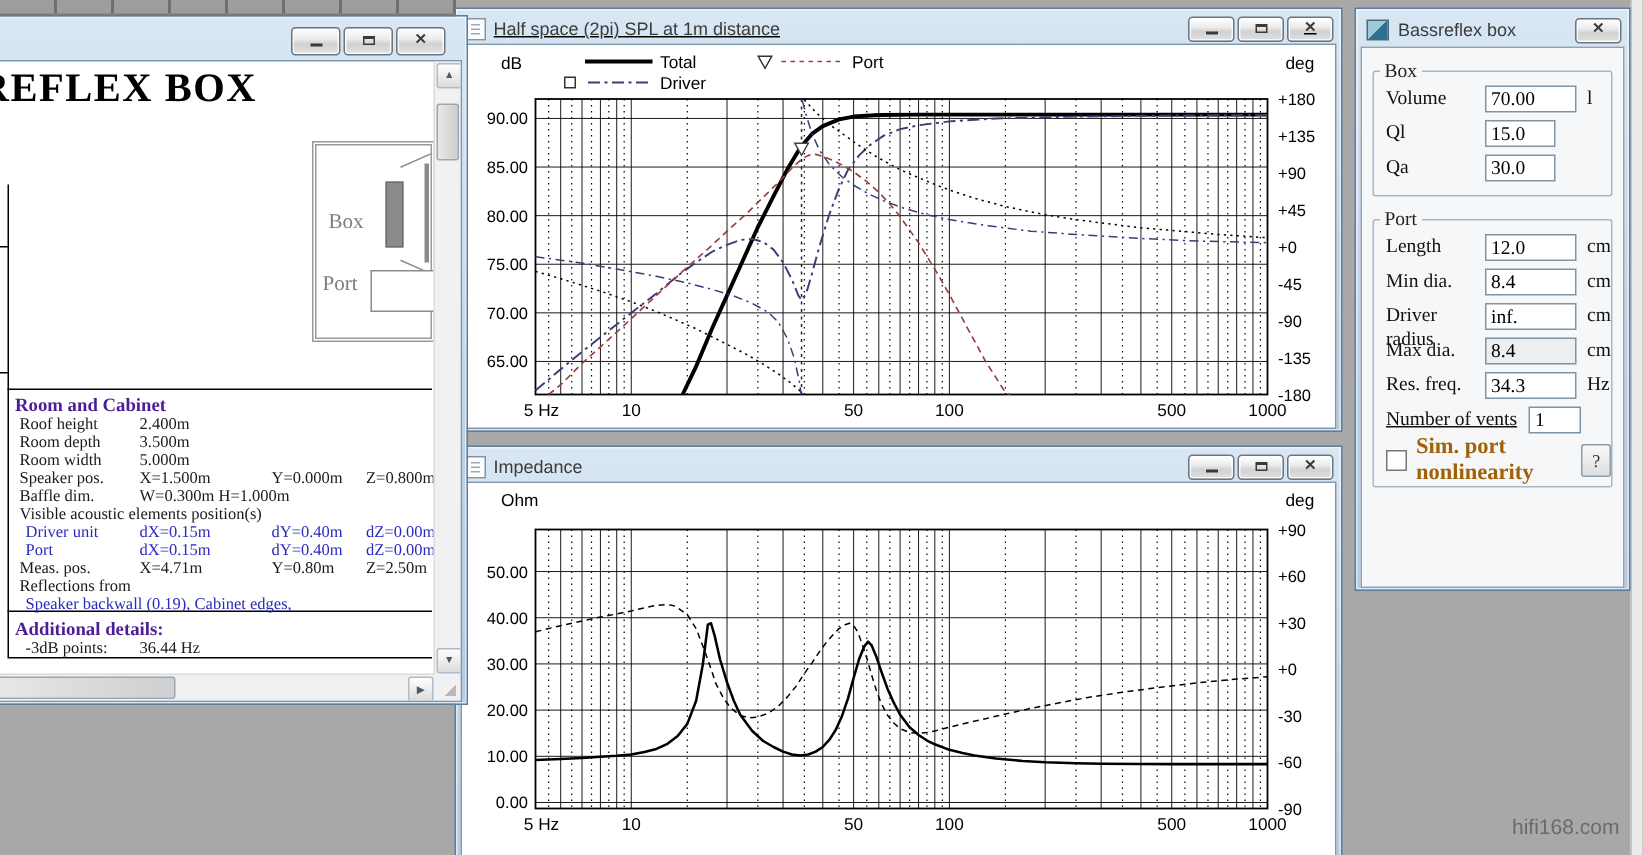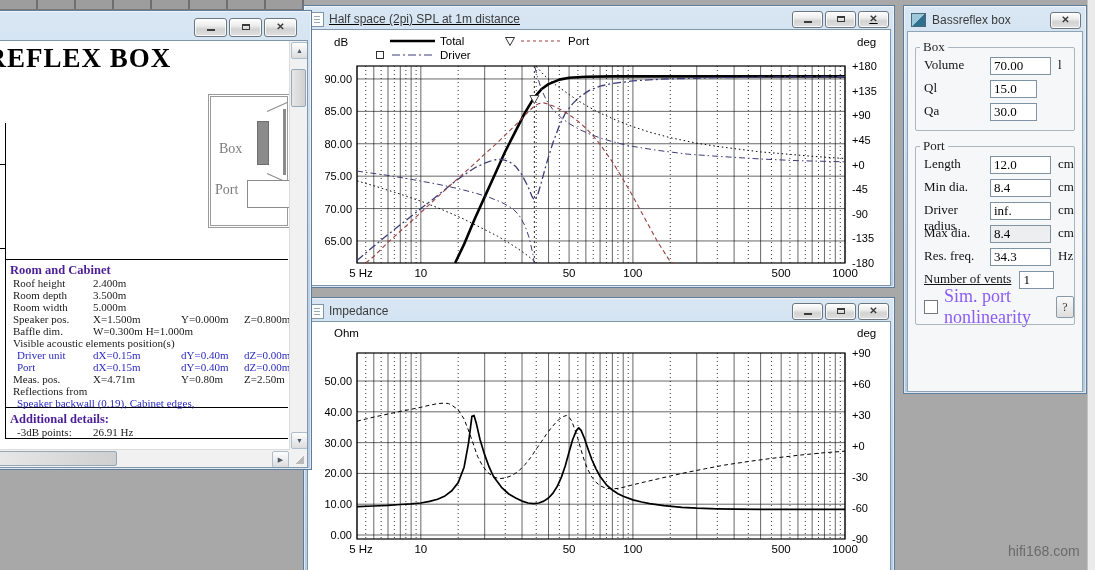--- a/index.html
+++ b/index.html
@@ -74,21 +74,21 @@
   legend{font-size:13px;color:#222;margin-left:4px;padding:0 3px;}
   .frow{display:flex;height:23px;padding-left:8px;}
   .flabel{width:66px;font-size:13px;color:#111;flex:none;}
   .fval{height:16px;border:1px solid #7f93a5;background:#fff;font-family:"Liberation Serif",serif;
         font-size:13px;padding:0 0 0 3px;margin-right:7px;}
   .fval.dis{background:#eceef0;}
   .funit{font-size:13px;color:#111;}
   #vents-row .flabel{width:auto;margin-right:8px;text-decoration:underline;}
   #nl-row{display:flex;align-items:center;height:26px;padding-left:8px;}
   #nl-check{width:12px;height:12px;border:1px solid #777;background:#fff;margin-right:6px;flex:none;}
-  #nl-label{font-size:18px;color:#8b5cf6;}
+  #nl-label{font-size:15px;color:#a16207;font-weight:bold;}
   #help-btn{width:24px;height:20px;border:1px solid #8a9aa8;border-radius:2px;margin-left:5px;
     background:linear-gradient(180deg,#fafafa,#ddd);display:flex;align-items:center;justify-content:center;
     font-family:"Liberation Serif",serif;font-size:12px;color:#333;}
   svg text{font-family:"Liberation Sans",sans-serif;}
 </style>
 </head>
 <body>
 
 <div id="top-strip"></div>
 <div id="right-strip"></div>
@@ -395,21 +395,21 @@
           <span class="lb">Reflections from</span>
         </div>
         <div class="docrow blue" style="top: 356px;">
           <span class="lb ind">Speaker backwall (0.19), Cabinet edges,</span>
         </div>
       </div>
     <div class="dochead" style="top:371px;">Additional details:</div>
     <div id="doc-add-rows">
         <div class="docrow" style="top: 385px;">
           <span class="lb ind">-3dB points:</span>
-          <span class="c1">26.91 Hz</span>
+          <span class="c1">36.44 Hz</span>
         </div>
       </div>
 
     <div class="sbar" id="doc-vscroll">
       <span class="sbtn" style="top:0;left:0;">
           <span>▲</span>
         </span>
       <div class="sthumb" style="left:1px;top:28px;width:13px;height:36px;"></div>
       <span class="sbtn" style="bottom:0;left:0;">
           <span>▼</span>

